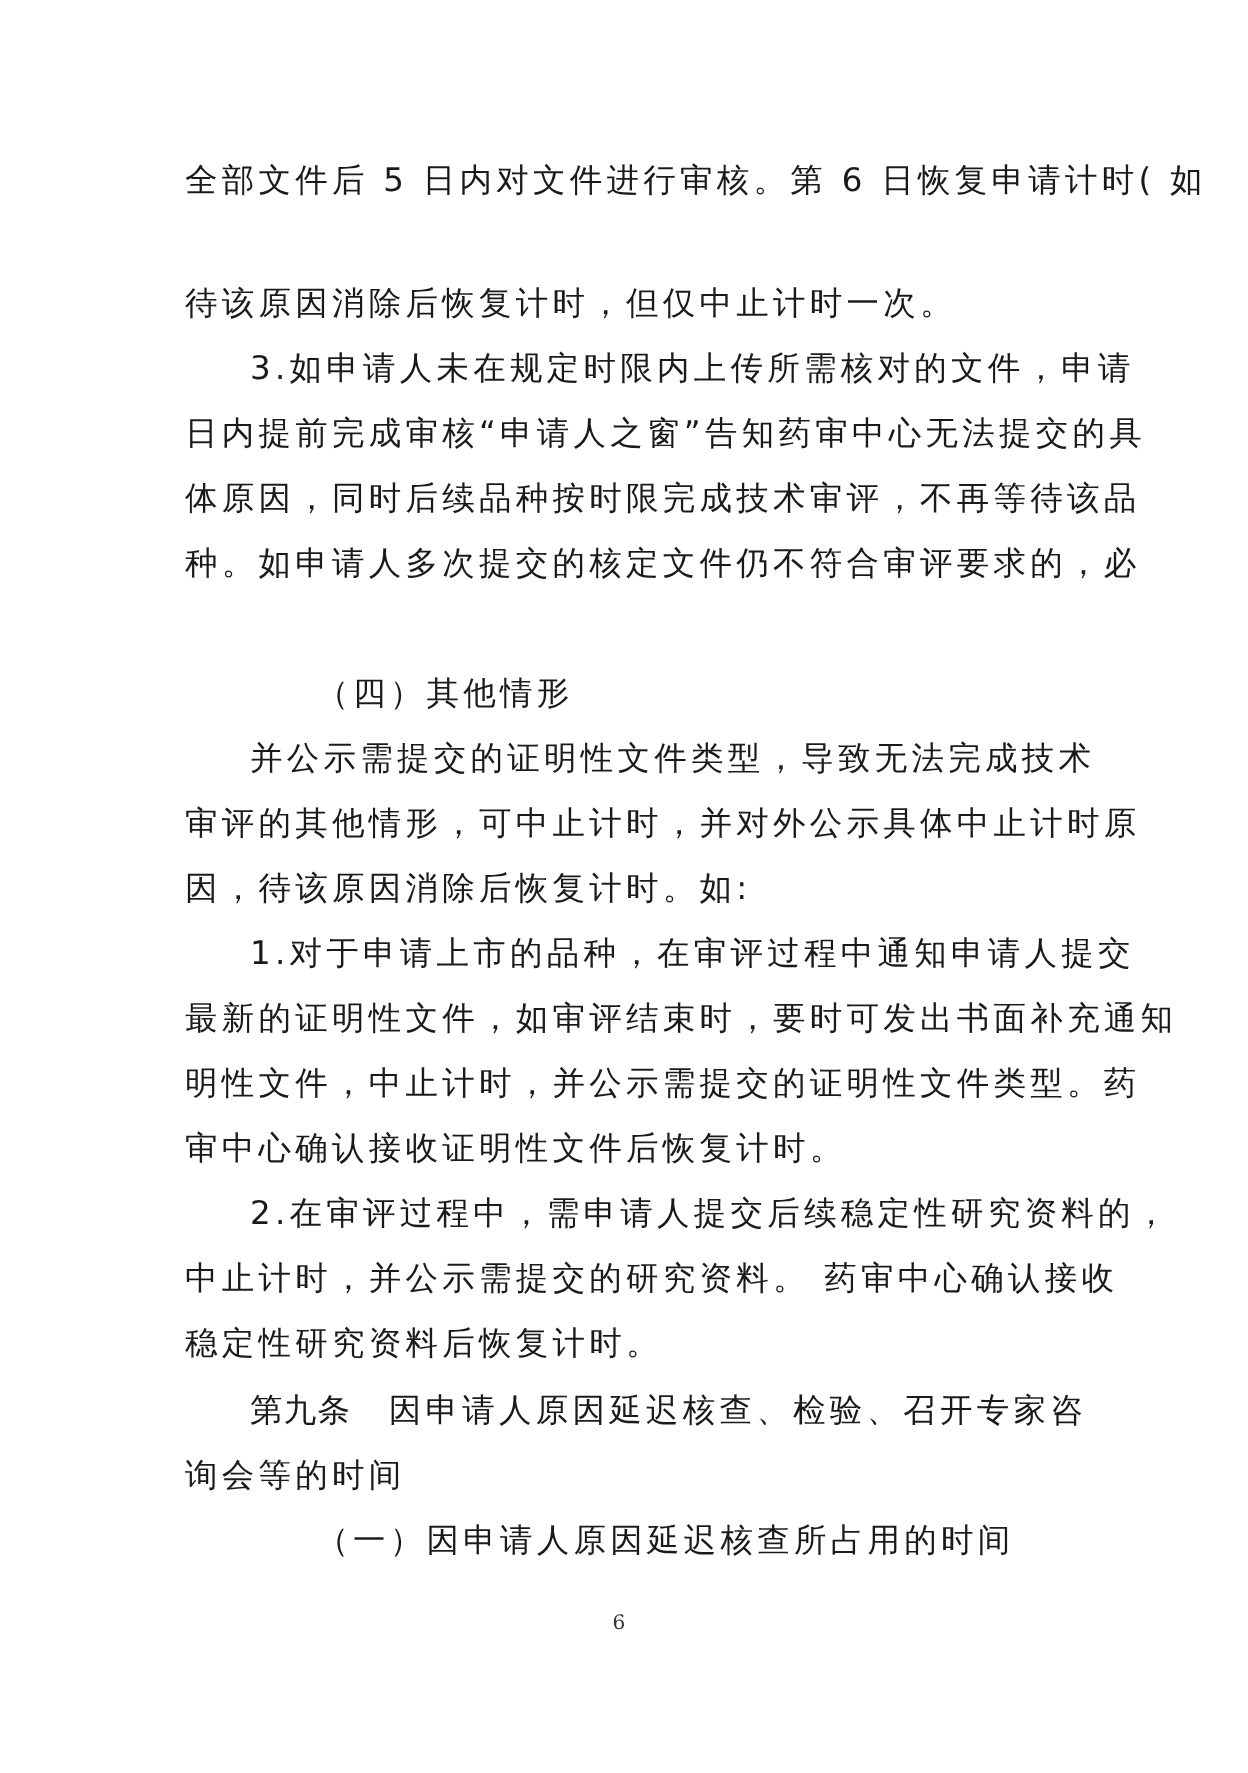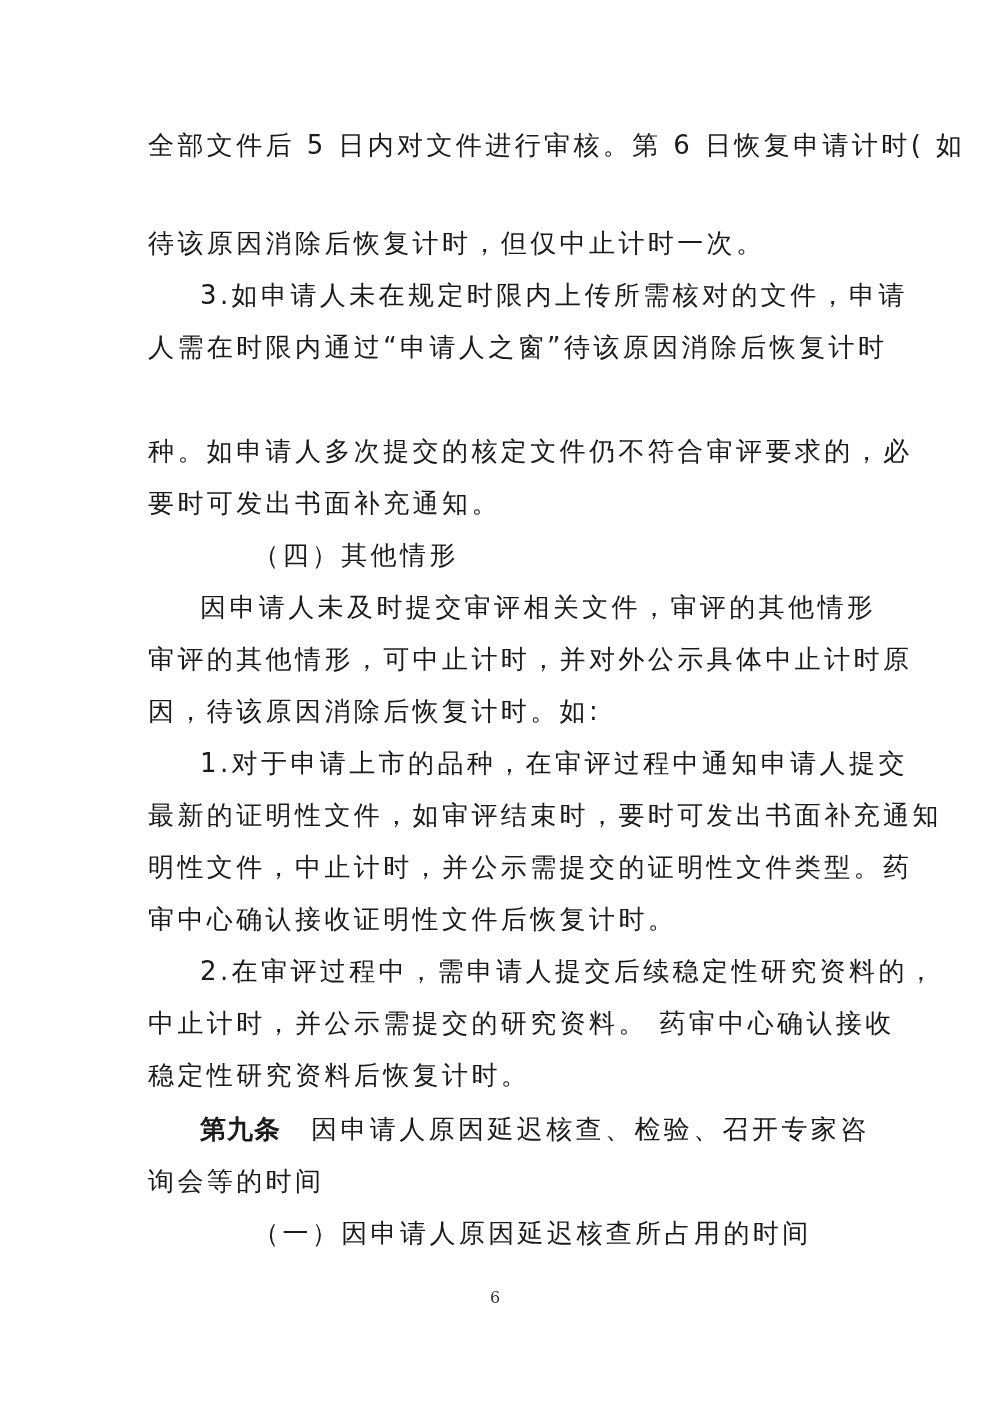--- a/index.html
+++ b/index.html
@@ -29,47 +29,47 @@
       font-size: 26px;
       line-height: 34px;
       height: 34px;
       white-space: nowrap;
       letter-spacing: 3.4px;
       font-family: "DejaVu Sans", "Liberation Sans", sans-serif;
       font-weight: normal;
     }
     .line.indent { left: 200px; width: 648px; }
     .line.indent-paren { left: 205px; margin-left: 48px; }
-    .bold { font-weight: bold; letter-spacing: 1px; }
+    .bold { font-weight: normal; letter-spacing: 1px; }
     .gap { display: inline-block; width: 30px; }
     .page-number {
       position: absolute;
       left: 490px;
       top: 1288px;
       font-size: 16px;
       font-family: "DejaVu Serif", "Liberation Serif", serif;
       color: #333;
     }
   </style>
 </head>
 <body>
 
 <div class="page">
 
   <div class="line" style="top:128px">全部文件后 5 日内对文件进行审核。第 6 日恢复申请计时( 如</div>
   <div class="line" style="top:226px">待该原因消除后恢复计时，但仅中止计时一次。</div>
 
   <div class="line indent" style="top:278px">3.如申请人未在规定时限内上传所需核对的文件，申请</div>
-  <div class="line" style="top:330px">人需在时限内通过“申请人之窗”待该原因消除后恢复计时</div>
+  <div class="line" style="top:330px">日内提前完成审核“申请人之窗”告知药审中心无法提交的具</div>
+  <div class="line" style="top:382px">体原因，同时后续品种按时限完成技术审评，不再等待该品</div>
   <div class="line" style="top:434px">种。如申请人多次提交的核定文件仍不符合审评要求的，必</div>
-  <div class="line" style="top:486px">要时可发出书面补充通知。</div>
 
   <div class="line indent-paren" style="top:538px">（四）其他情形</div>
 
-  <div class="line indent" style="top:590px">因申请人未及时提交审评相关文件，审评的其他情形</div>
+  <div class="line indent" style="top:590px">并公示需提交的证明性文件类型，导致无法完成技术</div>
   <div class="line" style="top:642px">审评的其他情形，可中止计时，并对外公示具体中止计时原</div>
   <div class="line" style="top:694px">因，待该原因消除后恢复计时。如:</div>
 
   <div class="line indent" style="top:746px">1.对于申请上市的品种，在审评过程中通知申请人提交</div>
   <div class="line" style="top:798px">最新的证明性文件，如审评结束时，要时可发出书面补充通知</div>
   <div class="line" style="top:850px">明性文件，中止计时，并公示需提交的证明性文件类型。药</div>
   <div class="line" style="top:902px">审中心确认接收证明性文件后恢复计时。</div>
 
   <div class="line indent" style="top:954px">2.在审评过程中，需申请人提交后续稳定性研究资料的，</div>
   <div class="line" style="top:1006px">中止计时，并公示需提交的研究资料。 药审中心确认接收</div>

